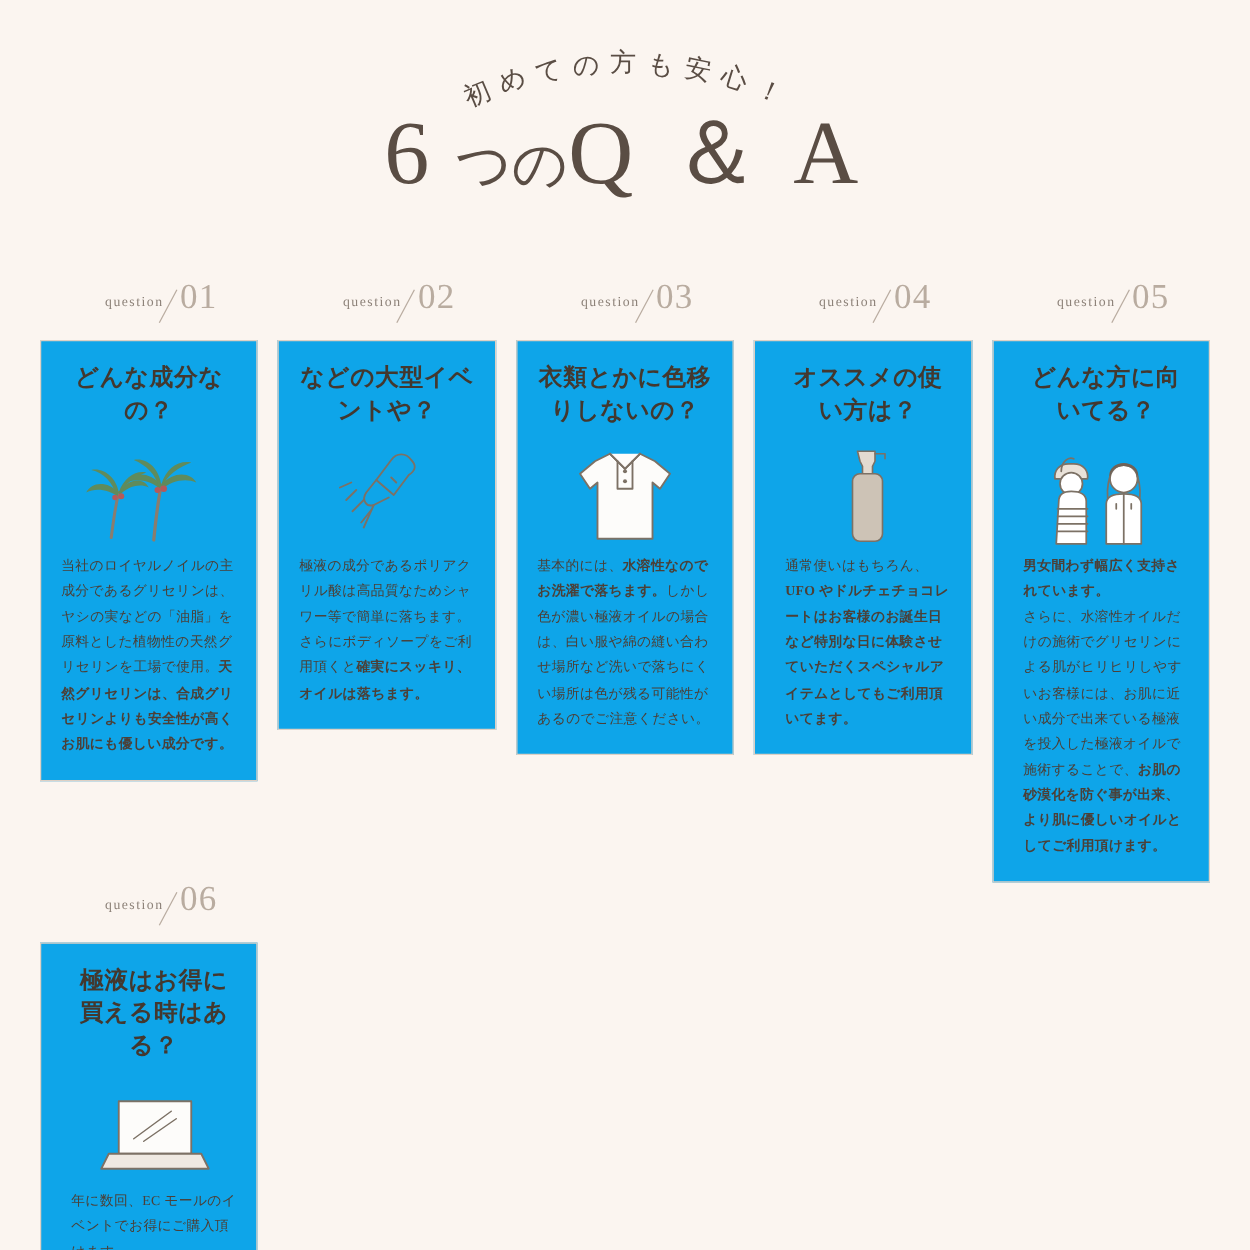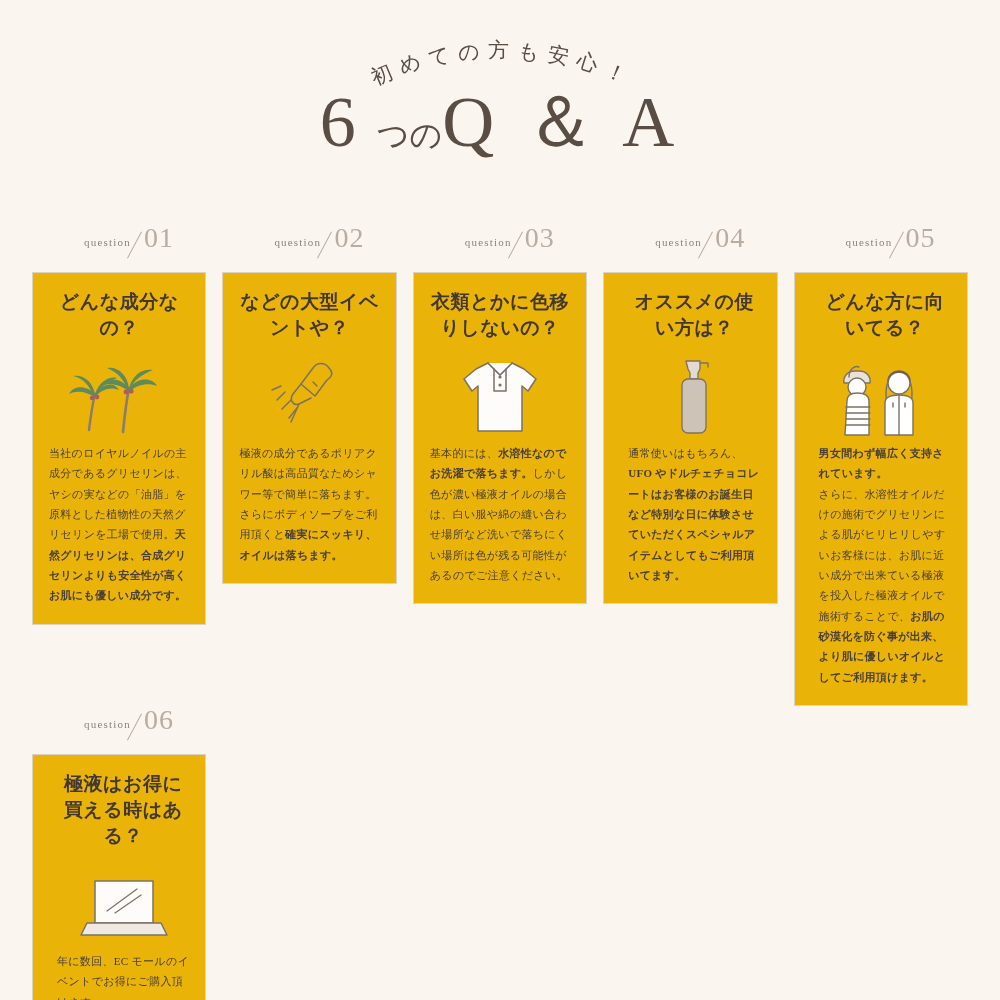--- a/index.html
+++ b/index.html
@@ -48,21 +48,21 @@
   .header-title {
     margin-top: 2px;
     font-size: 72px;
     letter-spacing: 2px;
     color: #5a4d44;
     font-family: "Liberation Serif", serif;
     font-weight: normal;
     line-height: 1;
   }
   .header-title .small {
-    font-size: 32px;
+    font-size: 44px;
     letter-spacing: 0;
     margin-left: 19px;
   }
   .header-title .qa {
     letter-spacing: 6px;
   }
 
   
   .grid {
     display: grid;
@@ -99,21 +99,21 @@
     position: absolute;
     top: 2px;
     left: 100px;
     width: 34px;
     height: 30px;
     border-left: 1px solid #b9aca0;
     transform: rotate(28deg);
   }
   .card-box {
     border: 1px solid #ddd0c4;
-    background: #eab308;
+    background: #0ea5e9;
     min-height: 290px;
     padding: 16px 16px 18px 16px;
     box-sizing: border-box;
   }
   .card-title {
     text-align: center;
     font-size: 19px;
     font-weight: bold;
     color: #43382f;
     letter-spacing: 0.5px;

